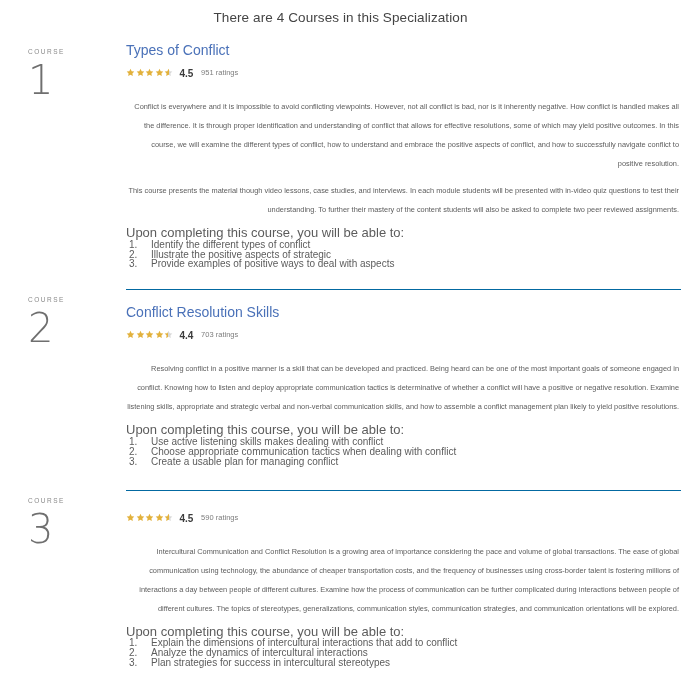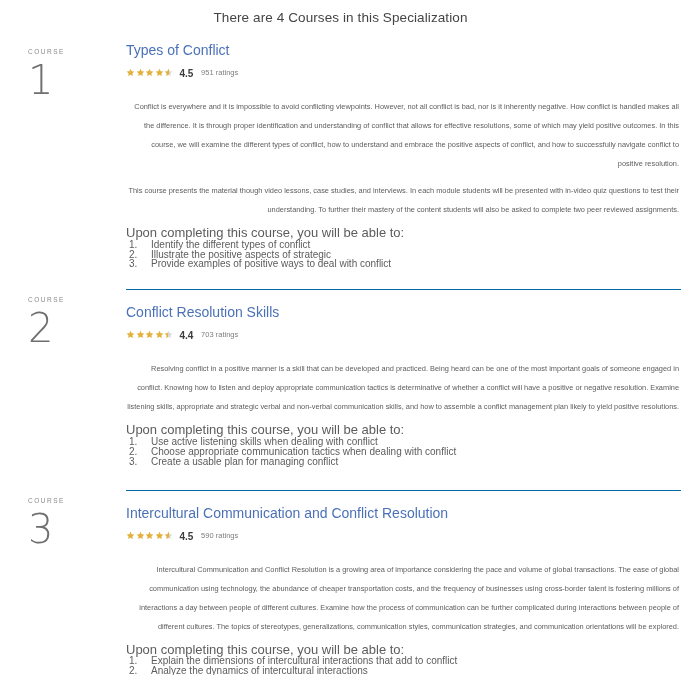--- a/index.html
+++ b/index.html
@@ -232,21 +232,21 @@
                   </defs>
                   <polygon points="9,1.1 11.3,5.9 16.6,6.7 12.8,10.4 13.7,15.7 9,13.2 4.3,15.7 5.2,10.4 1.4,6.7 6.7,5.9" fill="url(#sg4_50)"></polygon>
                 </svg>
               </span>
             </span>
             <span class="rating-value">4.5</span>
             <span class="rating-count">951 ratings</span>
           </div><p class="para first">Conflict is everywhere and it is impossible to avoid conflicting viewpoints. However, not all conflict is bad, nor is it inherently negative. How conflict is handled makes all the difference. It is through proper identification and understanding of conflict that allows for effective resolutions, some of which may yield positive outcomes. In this course, we will examine the different types of conflict, how to understand and embrace the positive aspects of conflict, and how to successfully navigate conflict to positive resolution.</p><p class="para">This course presents the material though video lessons, case studies, and interviews. In each module students will be presented with in-video quiz questions to test their understanding. To further their mastery of the content students will also be asked to complete two peer reviewed assignments.</p><div class="outcomes-label">Upon completing this course, you will be able to:</div><ol class="outcomes">
             <li>Identify the different types of conflict</li>
             <li>Illustrate the positive aspects of strategic</li>
-            <li>Provide examples of positive ways to deal with conflict</li>
+            <li>Provide examples of positive ways to deal with aspects</li>
           </ol></div>
       </div>
       <div class="spacer-1"></div>
       <div class="course-row">
         <div class="course-index">
           <div class="course-word">COURSE</div>
           <div class="course-number">2</div>
         </div>
         <div class="course-body with-rule"><a class="course-title">Conflict Resolution Skills</a><div class="rating-row">
             <span class="stars">
@@ -302,32 +302,32 @@
                       <stop offset="40%" stop-color="#d8d8d8"></stop>
                     </linearGradient>
                   </defs>
                   <polygon points="9,1.1 11.3,5.9 16.6,6.7 12.8,10.4 13.7,15.7 9,13.2 4.3,15.7 5.2,10.4 1.4,6.7 6.7,5.9" fill="url(#sg14_40)"></polygon>
                 </svg>
               </span>
             </span>
             <span class="rating-value">4.4</span>
             <span class="rating-count">703 ratings</span>
           </div><p class="para first">Resolving conflict in a positive manner is a skill that can be developed and practiced.  Being heard can be one of the most important goals of someone engaged in conflict.  Knowing how to listen and deploy appropriate communication tactics is determinative of whether a conflict will have a positive or negative resolution.  Examine listening skills, appropriate and strategic verbal and non-verbal communication skills, and how to assemble a conflict management plan likely to yield positive resolutions.</p><div class="outcomes-label">Upon completing this course, you will be able to:</div><ol class="outcomes">
-            <li>Use active listening skills when dealing with conflict</li>
+            <li>Use active listening skills makes dealing with conflict</li>
             <li>Choose appropriate communication tactics when dealing with conflict</li>
             <li>Create a usable plan for managing conflict</li>
           </ol></div>
       </div>
       <div class="spacer-2"></div>
       <div class="course-row">
         <div class="course-index">
           <div class="course-word">COURSE</div>
           <div class="course-number">3</div>
         </div>
-        <div class="course-body with-rule"><a class="course-title">Intercultural Communication and Conflict Resolution</a><div class="rating-row">
+        <div class="course-body with-rule"><div class="rating-row">
             <span class="stars">
               <span class="star">
                 <svg viewBox="0 0 18 17" xmlns="http://www.w3.org/2000/svg">
                   <defs>
                     <linearGradient id="sg20_100" x1="0" x2="1" y1="0" y2="0">
                       <stop offset="100%" stop-color="#e2b13c"></stop>
                       <stop offset="100%" stop-color="#d8d8d8"></stop>
                     </linearGradient>
                   </defs>
                   <polygon points="9,1.1 11.3,5.9 16.6,6.7 12.8,10.4 13.7,15.7 9,13.2 4.3,15.7 5.2,10.4 1.4,6.7 6.7,5.9" fill="url(#sg20_100)"></polygon>

